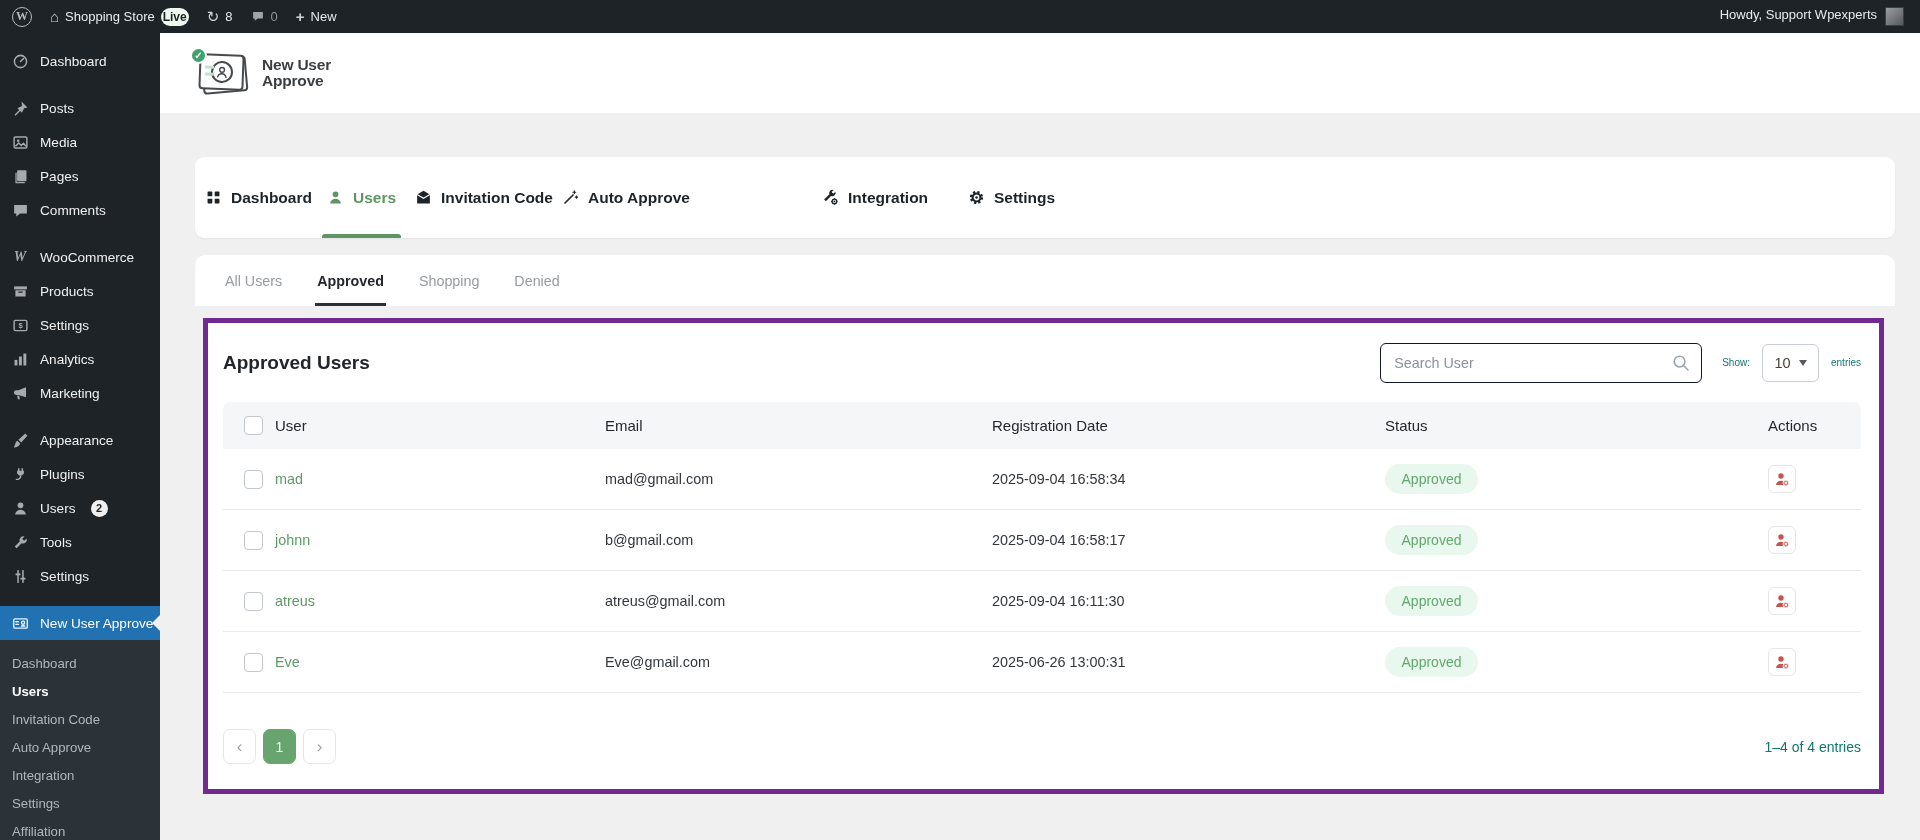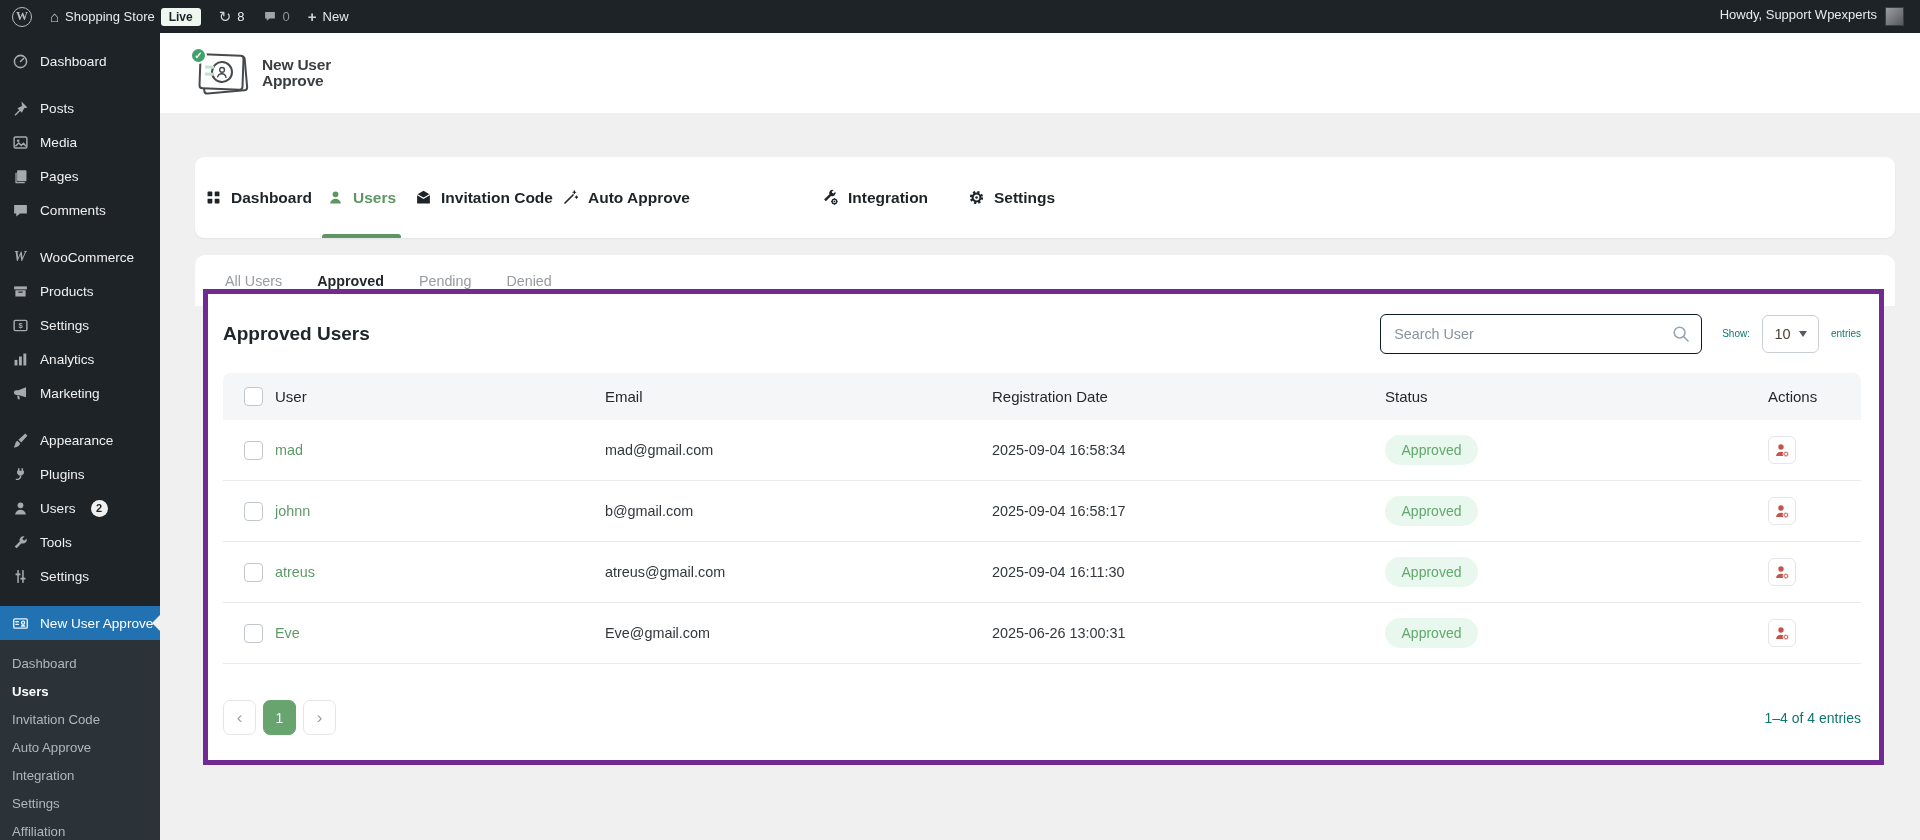--- a/index.html
+++ b/index.html
@@ -13,21 +13,21 @@
 
   
   #adminbar{position:absolute;top:0;left:0;right:0;height:33px;background:#1d2327;
     color:#e8eaec;display:flex;align-items:center;padding:0 16px 0 12px;font-size:13px;z-index:20}
   .ab-group{display:flex;align-items:center;gap:18px}
   .ab-item{display:flex;align-items:center;gap:6px;cursor:pointer;color:#e8eaec}
   .wp-logo{width:20px;height:20px;border:1.6px solid #b9bcbf;border-radius:50%;
     display:grid;place-items:center;font:700 12px "Liberation Serif",serif;color:#b9bcbf}
   .glyph{font-size:15px;line-height:1;color:#cfd1d3}
   .live-badge{background:#eef8f0;color:#1d2327;font-size:12px;font-weight:700;
-    padding:2px 8px;border-radius:3px}
+    padding:2px 2px;border-radius:9px}
   .dim-count{color:#8f959b}
   .ab-right{margin-left:auto;display:flex;align-items:flex-start;gap:8px}
   .avatar{width:19px;height:19px;background:linear-gradient(135deg,#9a9ea3,#55595e);
     border:1px solid #3a3f44}
 
   
   #sidebar{position:absolute;top:33px;left:0;width:160px;bottom:0;background:#1d2327;
     color:#f0f0f1;font-size:13.6px}
   #menu{padding-top:11px}
   .mi{display:flex;align-items:center;gap:10px;height:34px;padding:0 6px 0 10px;cursor:pointer}
@@ -76,21 +76,21 @@
   .tab.active::after{content:"";position:absolute;bottom:0;left:-5px;right:-5px;height:4px;
     background:var(--accent-green);border-radius:3px 3px 0 0}
 
   #subtabs-card{position:absolute;top:222px;left:35px;width:1700px;height:51px;background:#fff;
     border-radius:10px 10px 0 0;display:flex;align-items:center;padding-left:28px;gap:31px}
   .subtab{position:relative;height:100%;display:flex;align-items:center;font-size:14.3px;
     color:#969ba0;cursor:pointer;padding:0 2px}
   .subtab.active{color:#23282d;font-weight:700}
   .subtab.active::after{content:"";position:absolute;bottom:0;left:0;right:0;height:3px;background:#2b3137}
 
-  #panel{position:absolute;top:256px;left:43px;width:1681px;height:476px;background:#fff;
+  #panel{position:absolute;top:285px;left:43px;width:1681px;height:476px;background:#fff;
     border:5px solid var(--purple-border)}
   #panel-head{height:79px;display:flex;align-items:center;justify-content:space-between;
     padding:0 18px 0 15px}
   #panel-title{font-size:19px;font-weight:700;color:#21262a}
   #controls{display:flex;align-items:center;gap:12px}
   .search-wrap{position:relative;width:322px;height:40px;margin-right:8px}
   .search-wrap input{width:100%;height:100%;border:1px solid #0f172a;border-radius:6px;
     padding:0 42px 0 13px;font-size:14.3px;color:#2c3338;outline:none;
     font-family:"Liberation Sans",sans-serif;background:#fff}
   .search-wrap input::placeholder{color:#8a929e}
@@ -405,21 +405,21 @@
             <circle cx="10" cy="10" r="1.5" fill="currentColor" stroke="none"></circle>
           </svg>
         </span>
         <span>Settings</span>
       </div>
     </div>
 
   <div id="subtabs-card">
       <div class="subtab">All Users</div>
       <div class="subtab active">Approved</div>
-      <div class="subtab">Pending</div>
+      <div class="subtab">Shopping</div>
       <div class="subtab">Denied</div>
     </div>
 
   <div id="panel">
     <div id="panel-head">
       <div id="panel-title">Approved Users</div>
       <div id="controls">
         <span class="search-wrap">
           <input type="text" placeholder="Search User" style="">
           <span class="mag">

